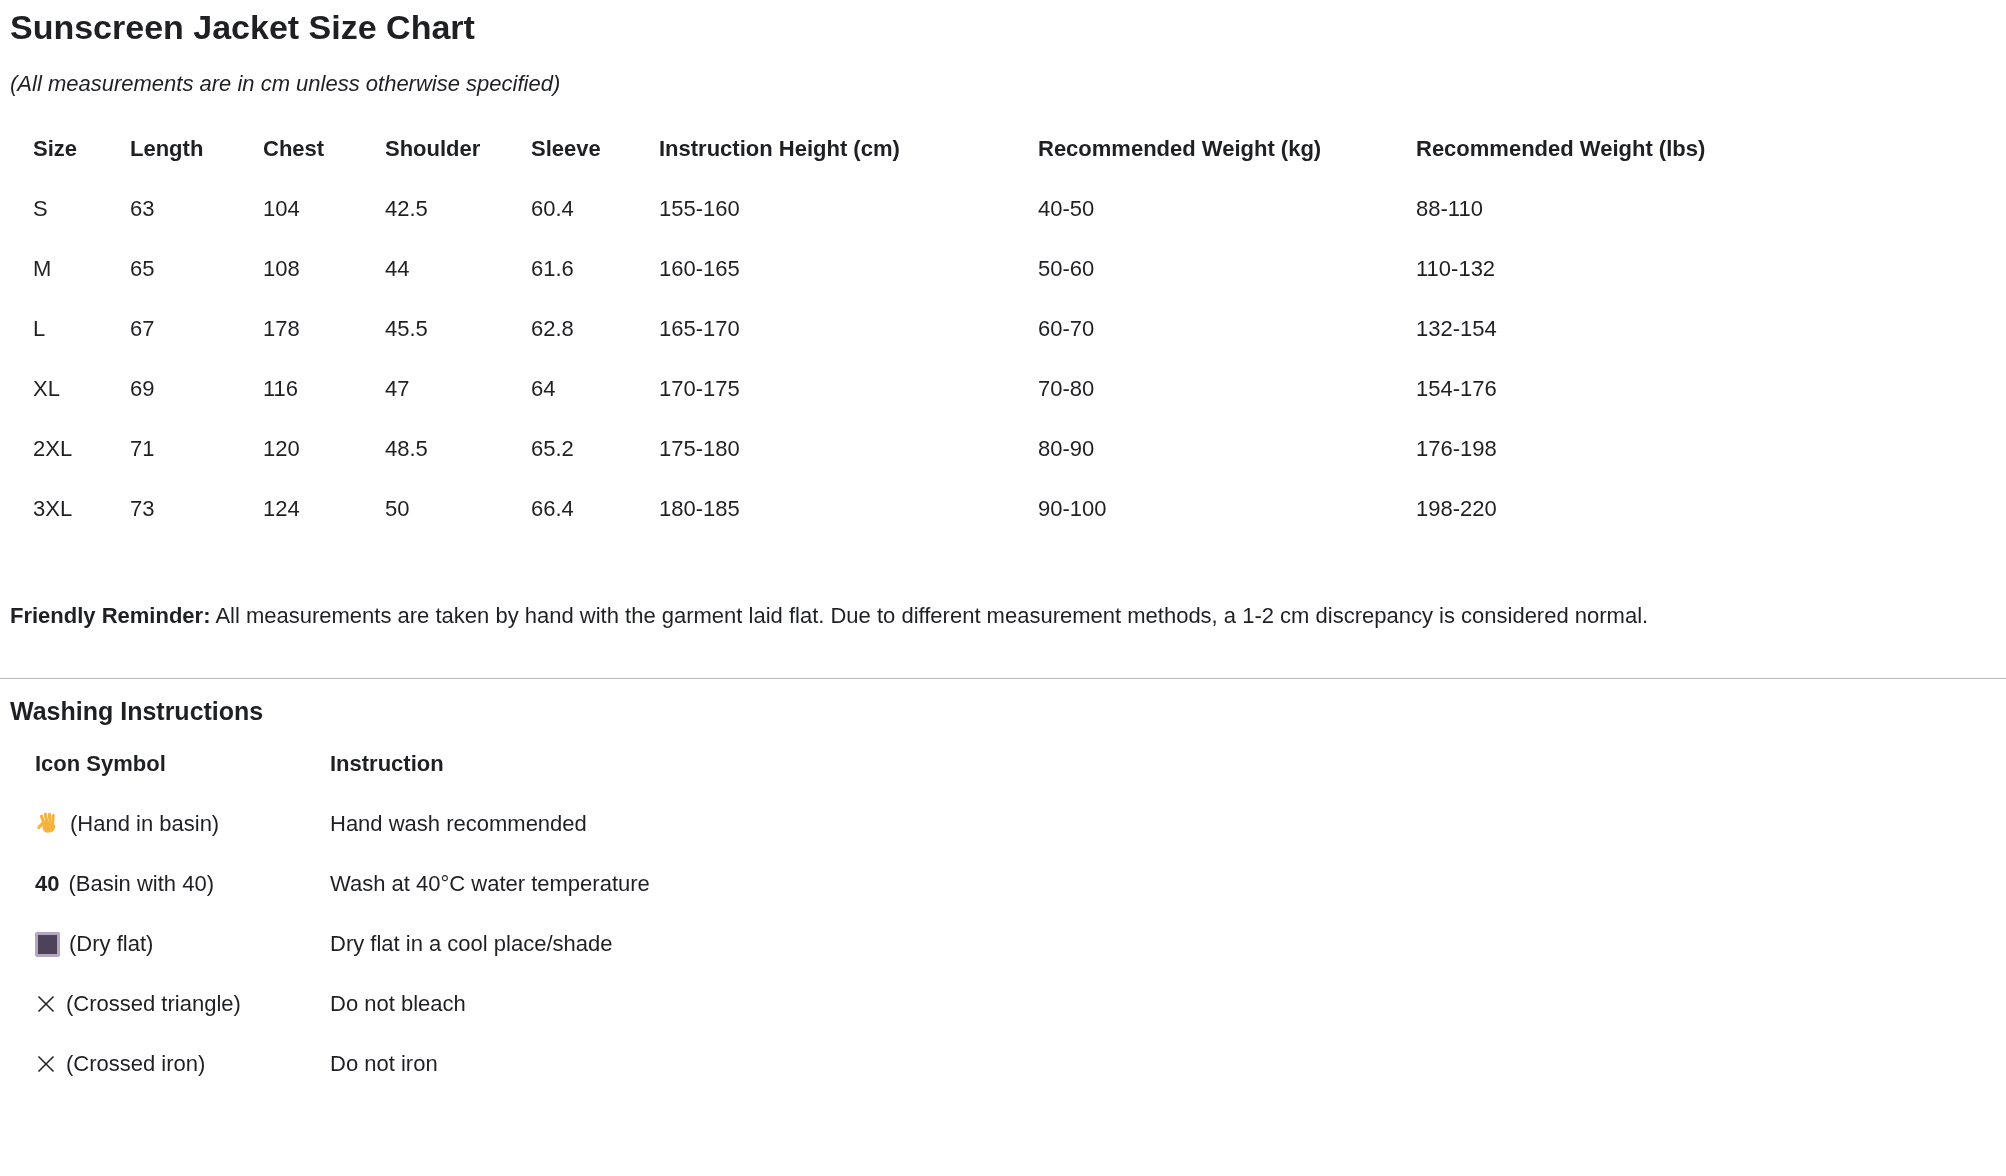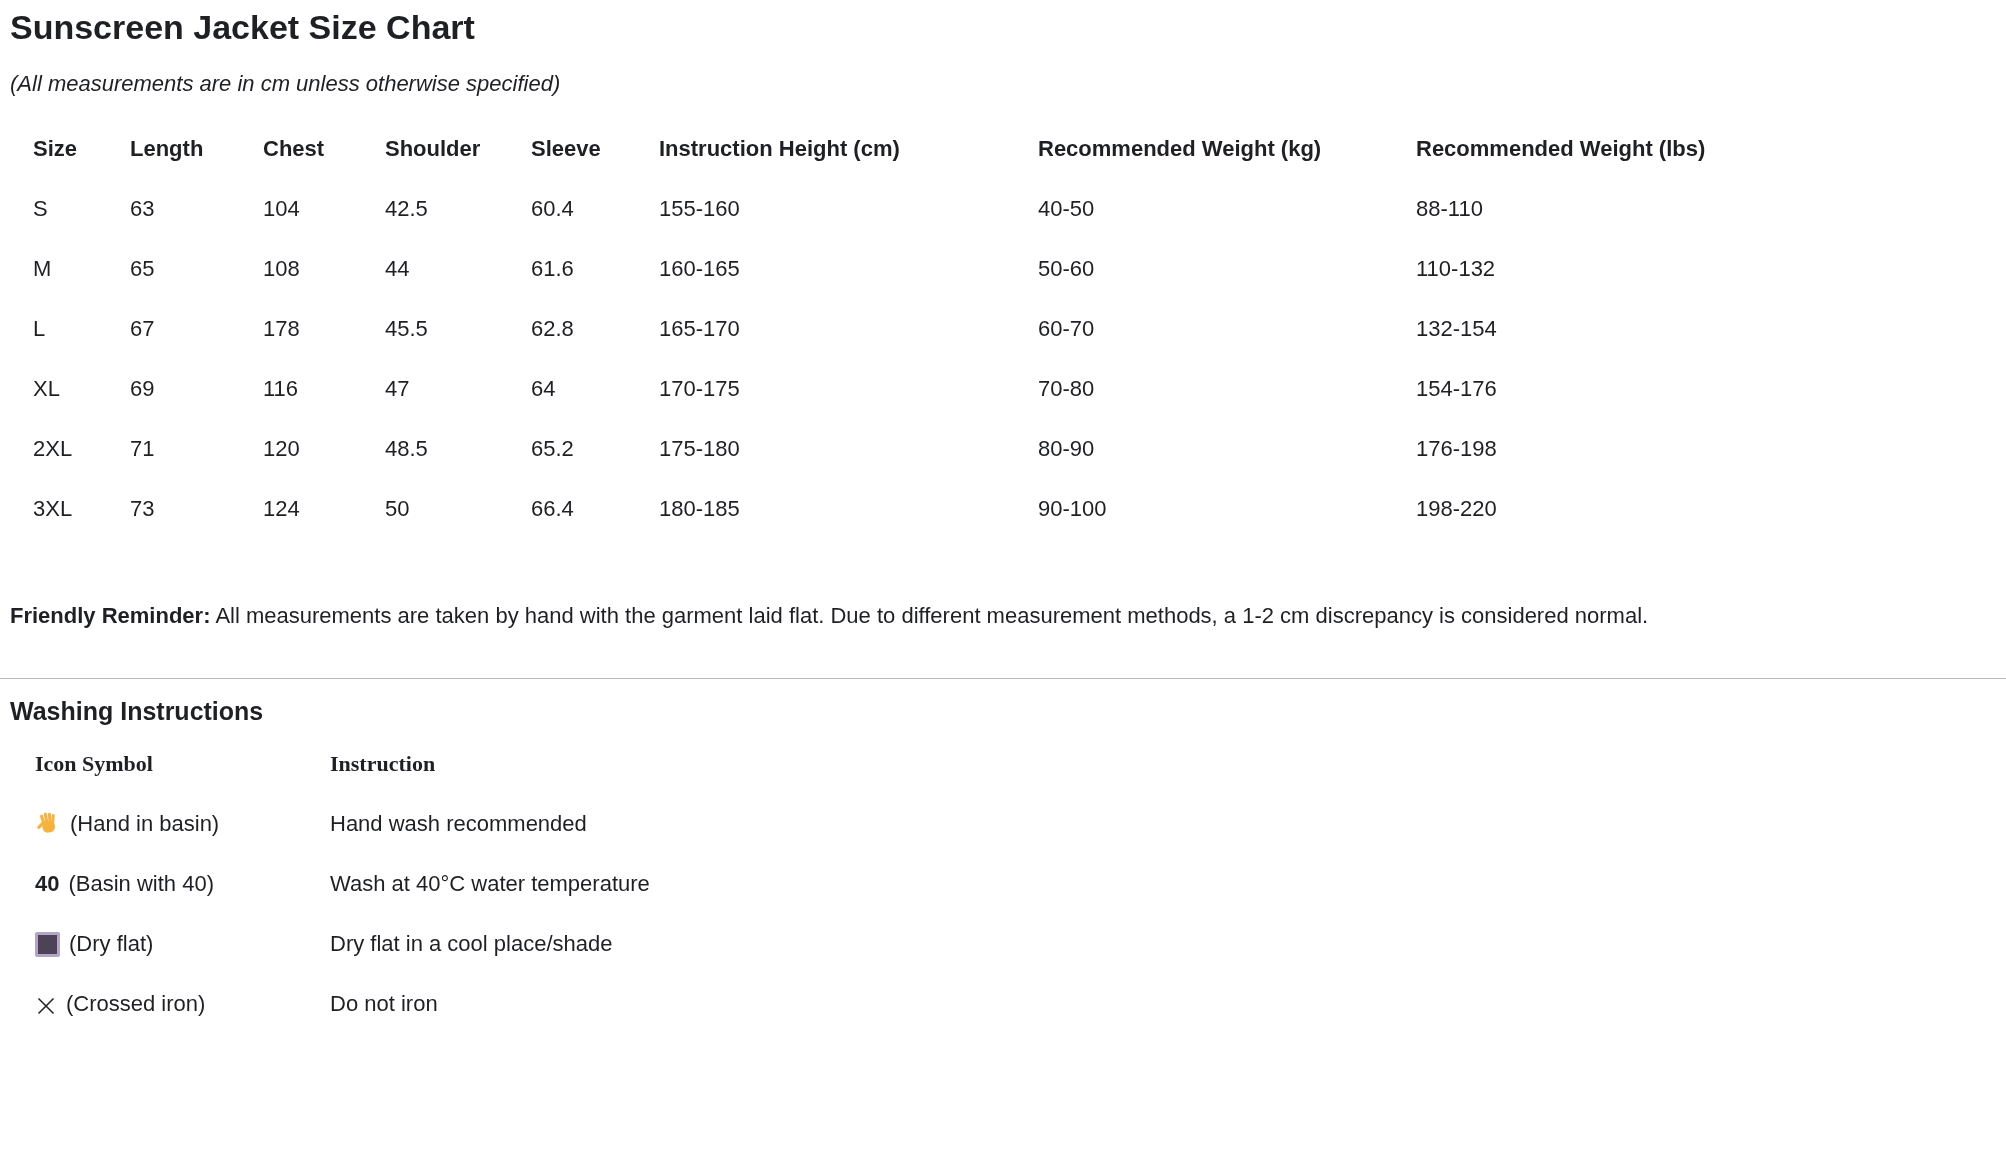--- a/index.html
+++ b/index.html
@@ -77,27 +77,27 @@
     table-layout: fixed;
   }
   table.washing th, table.washing td {
     text-align: left;
     font-size: 22px;
     height: 60px;
     padding: 0;
     vertical-align: middle;
     white-space: nowrap;
   }
-  table.washing th { font-weight: 700; font-family: Liberation Serif, serif; }
+  table.washing th { font-weight: 700; }
   .w-symbol { width: 295px; }
   .w-instr  { width: 700px; }
 
   .symbol-cell-inner {
     display: flex;
-    align-items: flex-end;
+    align-items: center;
     gap: 9px;
   }
   .symbol-bold { font-weight: 700; }
 
   .purple-square {
     display: inline-block;
     width: 19px;
     height: 19px;
     background: #4e4258;
     border: 3px solid #b3a6c4;
@@ -260,20 +260,34 @@
       </tr>
       <tr>
         <td>
           <span class="symbol-cell-inner">
             <span class="icon-box">
               <svg width="22" height="22" viewBox="0 0 22 22" aria-hidden="true">
                 <line x1="3.5" y1="3.5" x2="18.5" y2="18.5" stroke="#26262a" stroke-width="1.6"></line>
                 <line x1="18.5" y1="3.5" x2="3.5" y2="18.5" stroke="#26262a" stroke-width="1.6"></line>
               </svg>
             </span>
+            <span>(Crossed triangle)</span>
+          </span>
+        </td>
+        <td>Do not bleach</td>
+      </tr>
+      <tr>
+        <td>
+          <span class="symbol-cell-inner">
+            <span class="icon-box">
+              <svg width="22" height="22" viewBox="0 0 22 22" aria-hidden="true">
+                <line x1="3.5" y1="3.5" x2="18.5" y2="18.5" stroke="#26262a" stroke-width="1.6"></line>
+                <line x1="18.5" y1="3.5" x2="3.5" y2="18.5" stroke="#26262a" stroke-width="1.6"></line>
+              </svg>
+            </span>
             <span>(Crossed iron)</span>
           </span>
         </td>
         <td>Do not iron</td>
       </tr>
     </tbody>
   </table>
 
 </div>
 

